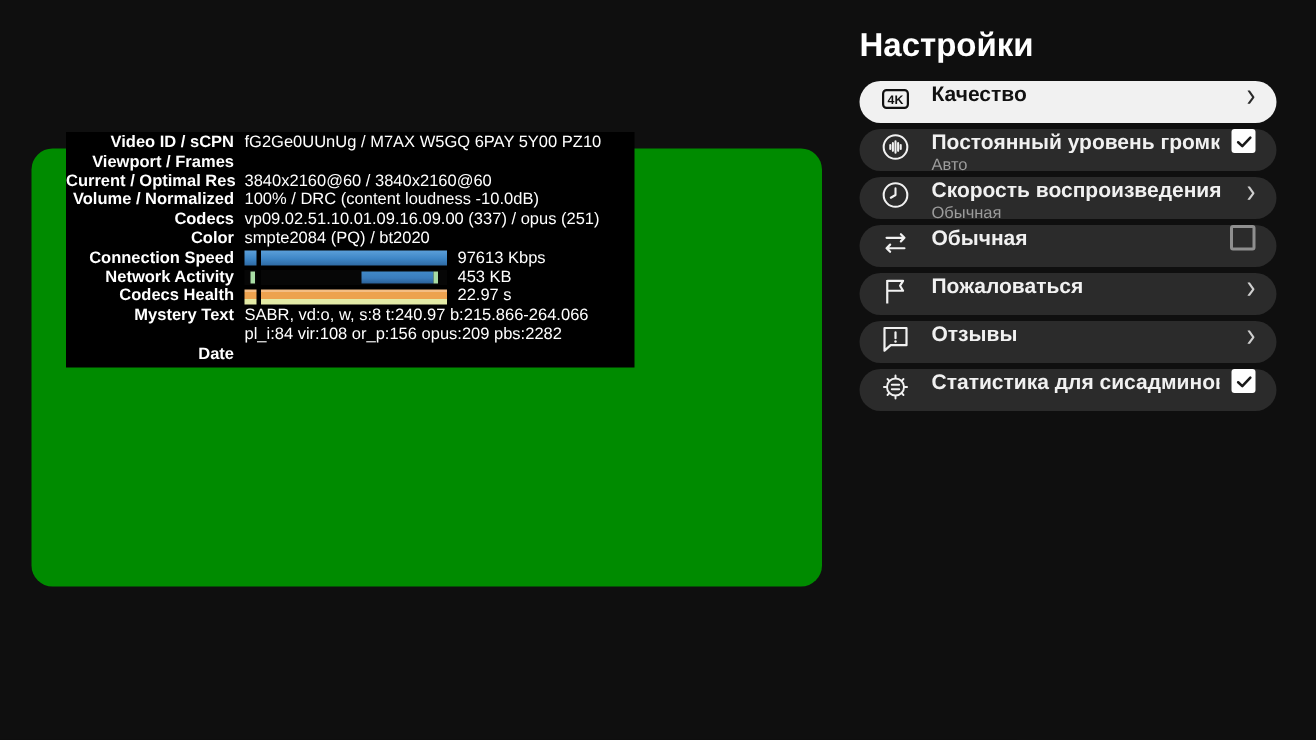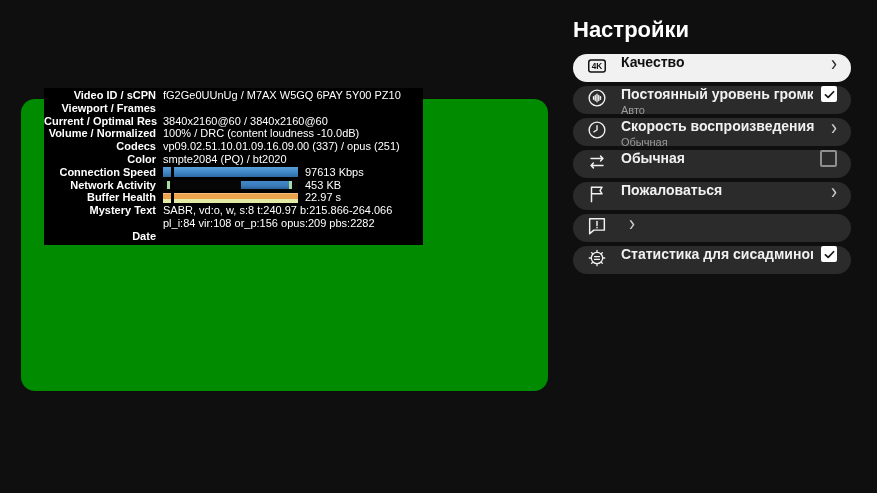--- a/index.html
+++ b/index.html
@@ -96,21 +96,21 @@
               <span class="act-tick" style="left: 4px;"></span>
             </span>
             <span class="seg-long activity-long">
               <span class="act-blob"></span>
               <span class="act-tick" style="left: 115px;"></span>
             </span>
           </span>
           <span class="stats-value">453 KB</span>
         </div>
         <div class="stats-row graph-row">
-          <span class="stats-label">Buffer Health</span>
+          <span class="stats-label">Codecs Health</span>
           <span class="bar-area">
             <span class="seg-small buffer-small"></span>
             <span class="seg-long buffer-long"></span>
           </span>
           <span class="stats-value">22.97 s</span>
         </div>
         <div class="stats-row">
           <span class="stats-label">Mystery Text</span>
           <span class="stats-value">SABR, vd:o, w, s:8 t:240.97 b:215.866-264.066</span>
         </div>
@@ -193,20 +193,23 @@
         <span class="chevron">›</span>
       </div>
       <div class="card">
         <span class="icon-wrap">
           <svg viewBox="0 0 24 24" width="22" height="22" fill="none" stroke="currentColor" stroke-width="1.6" stroke-linejoin="round">
             <path d="M4 4h16v12.5H8.5L4 20.5z"></path>
             <path d="M12 7.2v4.2" stroke-linecap="round"></path>
             <circle cx="12" cy="13.8" r="0.9" fill="currentColor" stroke="none"></circle>
           </svg>
         </span>
+        <div class="texts">
+          <div class="card-title">Отзывы</div>
+        </div>
         <span class="chevron">›</span>
       </div>
       <div class="card">
         <span class="icon-wrap">
           <svg viewBox="0 0 24 24" width="22" height="22" fill="none" stroke="currentColor" stroke-width="1.4" stroke-linecap="round">
             <circle cx="12" cy="12" r="6.2"></circle>
             <path d="M12 3.6v1.8M12 18.6v1.8M3.6 12h1.8M18.6 12h1.8M6.2 6.2l1.3 1.3M17.8 6.2l-1.3 1.3M6.2 17.8l1.3-1.3M17.8 17.8l-1.3-1.3"></path>
             <path d="M9.3 10.4h5.4M9.3 13.6h5.4"></path>
           </svg>
         </span>

